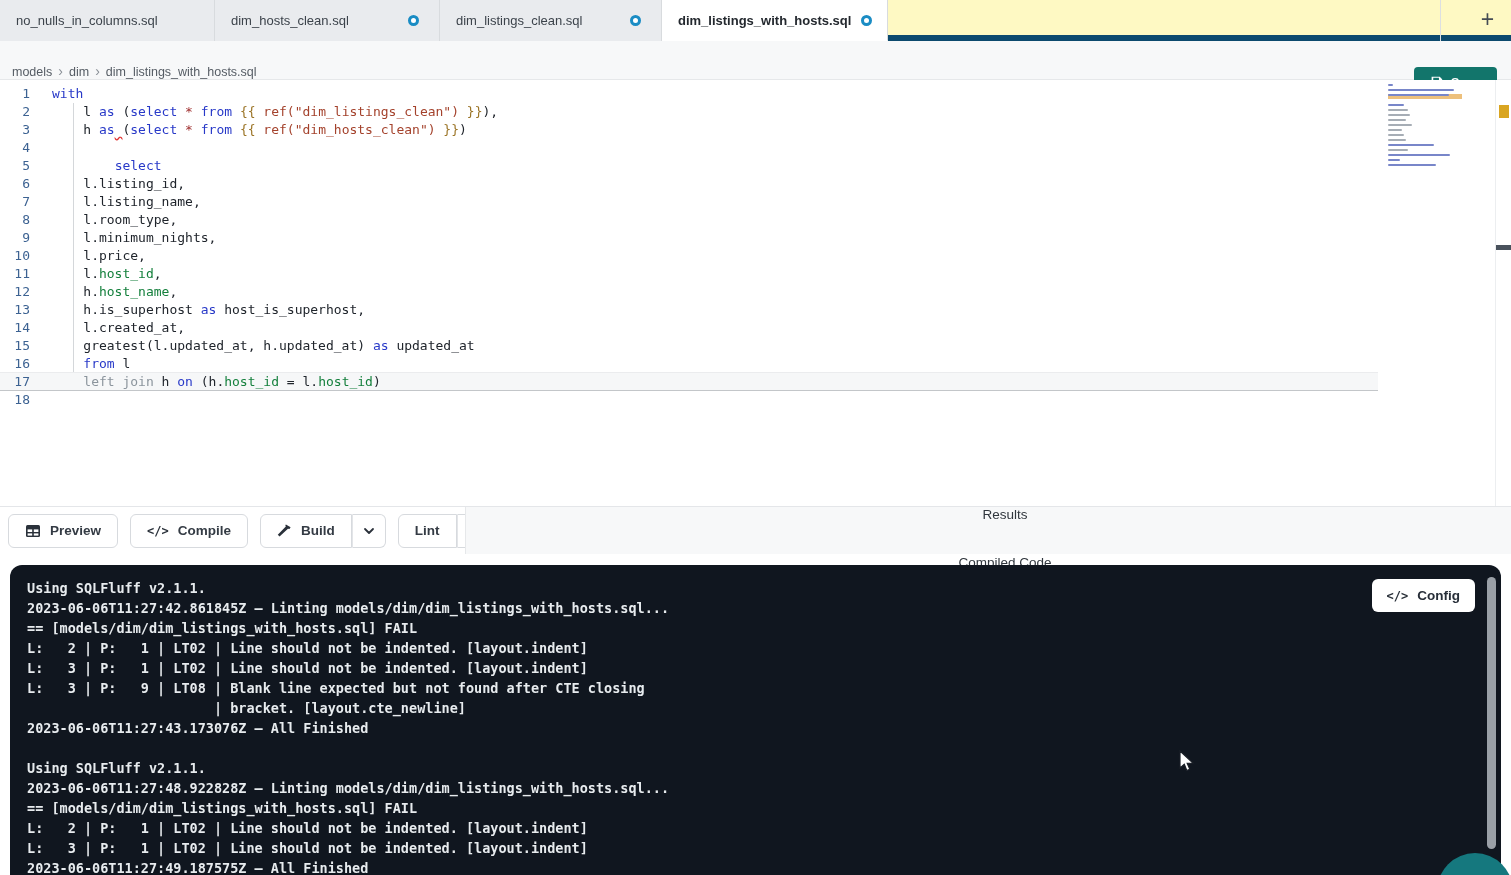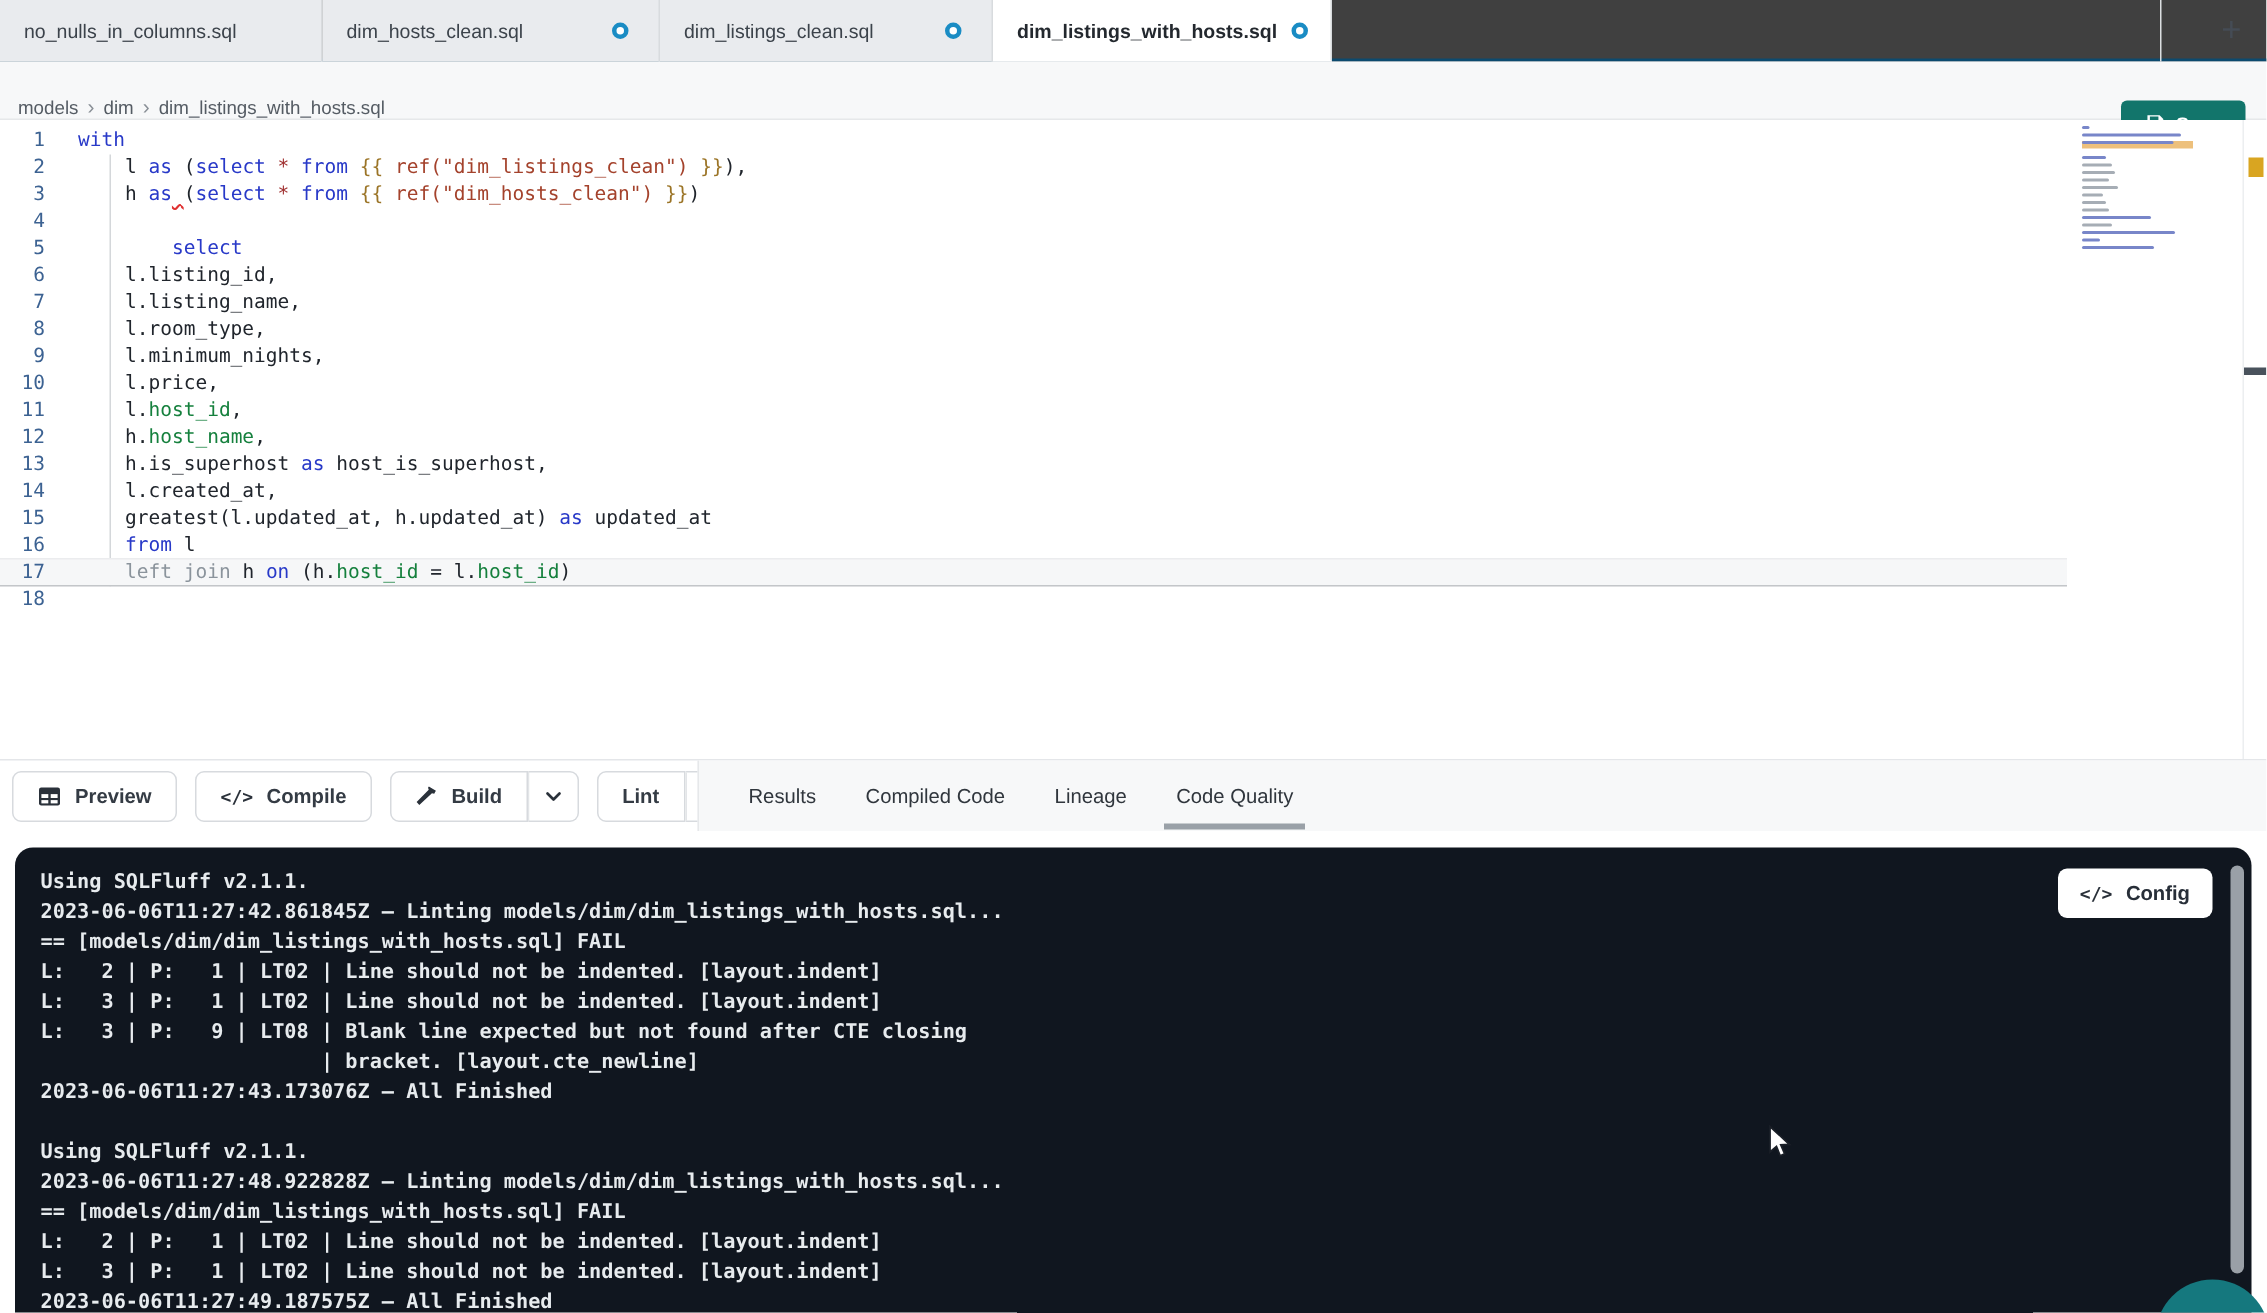--- a/index.html
+++ b/index.html
@@ -6,21 +6,21 @@
   html,body { margin:0; padding:0; }
   body {
     width:1511px; height:875px; overflow:hidden; position:relative;
     background:#ffffff; font-family:"Liberation Sans", sans-serif;
     -webkit-font-smoothing:antialiased;
   }
 
   
   #tabbar {
     position:absolute; left:0; top:0; width:1511px; height:41px;
-    background:#404040; border-bottom:2px solid #0c4a6e; display:flex;
+    background:#fef9c3; border-bottom:6px solid #0c4a6e; display:flex;
   }
   .file-tab {
     height:41px; display:flex; align-items:center; justify-content:space-between;
     padding:0 20px 0 16px; border-right:1px solid #d8dbde; flex:none;
     font-size:13px; color:#3c434b; cursor:pointer; background:#e9ebee;
   }
   .file-tab.active { background:#ffffff; color:#23282e; font-weight:700; border-bottom:1px solid #ffffff; }
   .mod-dot {
     width:11px; height:11px; border-radius:50%; flex:none; margin-left:10px;
     border:3px solid #1a8cc4; background:#ffffff;
@@ -109,21 +109,21 @@
   .split .chev-btn {
     width:34px; height:34px; border:1px solid #d7dade; border-left:1px solid #e3e5e8;
     border-radius:0 6px 6px 0; background:#fff; display:flex; align-items:center;
     justify-content:center; cursor:pointer;
   }
   .code-glyph { font-family:"DejaVu Sans Mono", monospace; font-weight:700; font-size:12px; color:#2a313a; }
 
   #result-tabs {
     position:absolute; left:465px; right:0; top:0; bottom:0;
     background:#f7f8f9; border-left:1px solid #e6e8ea;
-    display:flex; align-items:center; padding-left:33px; gap:33px;
+    display:flex; align-items:center; padding-left:33px; gap:33px;flex-direction:column;
   }
   .rtab { font-size:13.5px; color:#30363d; position:relative; cursor:pointer; }
   .rtab.active::after {
     content:""; position:absolute; left:-8px; right:-8px; bottom:-15px; height:4px;
     background:#9aa1a8;
   }
 
   
   #terminal {
     position:absolute; left:10px; top:565px; width:1491px; height:330px;

